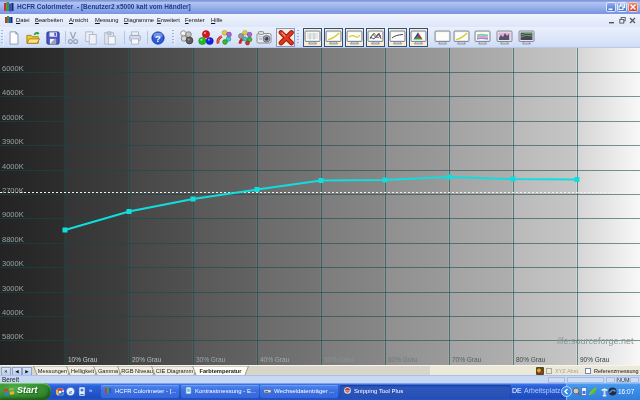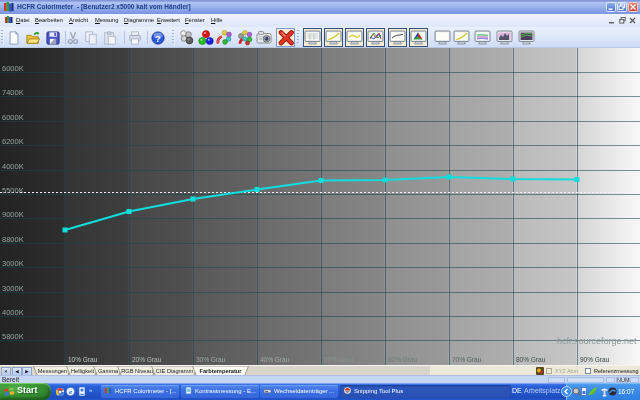--- a/index.html
+++ b/index.html
@@ -326,41 +326,41 @@
       <div class="hgrid" style="top:122px"></div>
       <div class="hgrid" style="top:146px"></div>
       <div class="hgrid" style="top:170px"></div>
       <div class="hgrid" style="top:195px"></div>
       <div class="hgrid" style="top:219px"></div>
       <div class="hgrid" style="top:244px"></div>
       <div class="hgrid" style="top:268px"></div>
       <div class="hgrid" style="top:292px"></div>
   <div id="refline"></div>
   <div class="klabel" style="top:16px">6000K</div>
-  <div class="klabel" style="top:40px">7400K</div>
+  <div class="klabel" style="top:40px">4600K</div>
   <div class="klabel" style="top:65px">6000K</div>
-  <div class="klabel" style="top:89px">6200K</div>
+  <div class="klabel" style="top:89px">3900K</div>
   <div class="klabel" style="top:114px">4000K</div>
-  <div class="klabel" style="top:138px">5500K</div>
+  <div class="klabel" style="top:138px">2700K</div>
   <div class="klabel" style="top:162px">9000K</div>
   <div class="klabel" style="top:187px">8800K</div>
   <div class="klabel" style="top:211px">3000K</div>
   <div class="klabel" style="top:236px">3000K</div>
   <div class="klabel" style="top:260px">4000K</div>
   <div class="klabel" style="top:284px">5800K</div>
   <div class="xlabel" style="left:68px;color:#c2caca">10% Grau</div>
   <div class="xlabel" style="left:132px;color:#b4bcbc">20% Grau</div>
   <div class="xlabel" style="left:196px;color:#a0aaaa">30% Grau</div>
   <div class="xlabel" style="left:260px;color:#a2acac">40% Grau</div>
   <div class="xlabel" style="left:324px;color:#8a9494">50% Grau</div>
   <div class="xlabel" style="left:388px;color:#6e7a7a">60% Grau</div>
   <div class="xlabel" style="left:452px;color:#566262">70% Grau</div>
   <div class="xlabel" style="left:516px;color:#404c4c">80% Grau</div>
   <div class="xlabel" style="left:580px;color:#323e3e">90% Grau</div>
-  <div id="watermark">hcfr.sourceforge.net</div>
+  <div id="watermark">ilfe.sourceforge.net</div>
   <svg class="abs" style="left:0;top:0" width="640" height="317" viewBox="0 0 640 317">
     <polyline points="65,182 129,163.5 193,151 257,141.5 321,132.5 385,132 449,129 513,131 577,131.5" fill="none" stroke="#10dede" stroke-width="2"></polyline>
     <g fill="#10dede">
 <rect x="62.5" y="179.5" width="5" height="5"></rect>
           <rect x="126.5" y="161.0" width="5" height="5"></rect>
           <rect x="190.5" y="148.5" width="5" height="5"></rect>
           <rect x="254.5" y="139.0" width="5" height="5"></rect>
           <rect x="318.5" y="130.0" width="5" height="5"></rect>
           <rect x="382.5" y="129.5" width="5" height="5"></rect>
           <rect x="446.5" y="126.5" width="5" height="5"></rect>
@@ -422,21 +422,21 @@
     background:radial-gradient(ellipse at 30% 30%,#4fae49 0,#379133 45%,#2a7527 100%);
     box-shadow:inset 0 1px 1px #7cd473,inset -2px -2px 3px #1d5c1c"></div>
   <svg class="abs" style="left:4px;top:3px" width="11" height="11" viewBox="0 0 11 11">
     <g transform="rotate(-10 5.5 5.5)">
     <path d="M0.5 2.5 Q2.5 1.5 4.5 2.5 L4.5 5 Q2.5 4.2 0.5 5 Z" fill="#e03c2c"></path>
     <path d="M5.5 2.5 Q7.5 1.5 10 2.7 L10 5.2 Q7.5 4.3 5.5 5 Z" fill="#7ec24a"></path>
     <path d="M0.5 6 Q2.5 5.2 4.5 6 L4.5 8.5 Q2.5 9.5 0.5 8.7 Z" fill="#3c78d8"></path>
     <path d="M5.5 6 Q7.5 5.3 10 6.2 L10 8.7 Q7.5 9.6 5.5 8.6 Z" fill="#f0b02c"></path>
     </g>
   </svg>
-  <div class="abs" style="left:17px;top:2px;font-size:9px;font-weight:bold;color:#fff;text-shadow:1px 1px 1px #1d5c1c">Start</div>
+  <div class="abs" style="left:17px;top:2px;font-size:9px;font-style:italic;font-weight:bold;color:#fff;text-shadow:1px 1px 1px #1d5c1c">Start</div>
 
   <svg class="abs" style="left:56px;top:5px" width="8" height="8" viewBox="0 0 8 8">
         <circle cx="4" cy="4" r="4" fill="#e8e8e8"></circle>
         <path d="M4 4 L8 4 A4 4 0 0 1 2 7.4 Z" fill="#3c78d8"></path>
         <path d="M4 4 L0.6 2 A4 4 0 0 1 7.4 2 Z" fill="#e03c2c"></path>
         <path d="M4 4 L0.6 2 A4 4 0 0 0 2 7.4 Z" fill="#f0b02c"></path>
         <circle cx="4" cy="4" r="1.6" fill="#fff" stroke="#3c78d8" stroke-width="0.7"></circle>
       </svg>
   <svg class="abs" style="left:66px;top:4px" width="9" height="9" viewBox="0 0 9 9">
         <circle cx="4.5" cy="4.5" r="4.2" fill="#e8f0fa" stroke="#2a5ac0" stroke-width="0.6"></circle>

